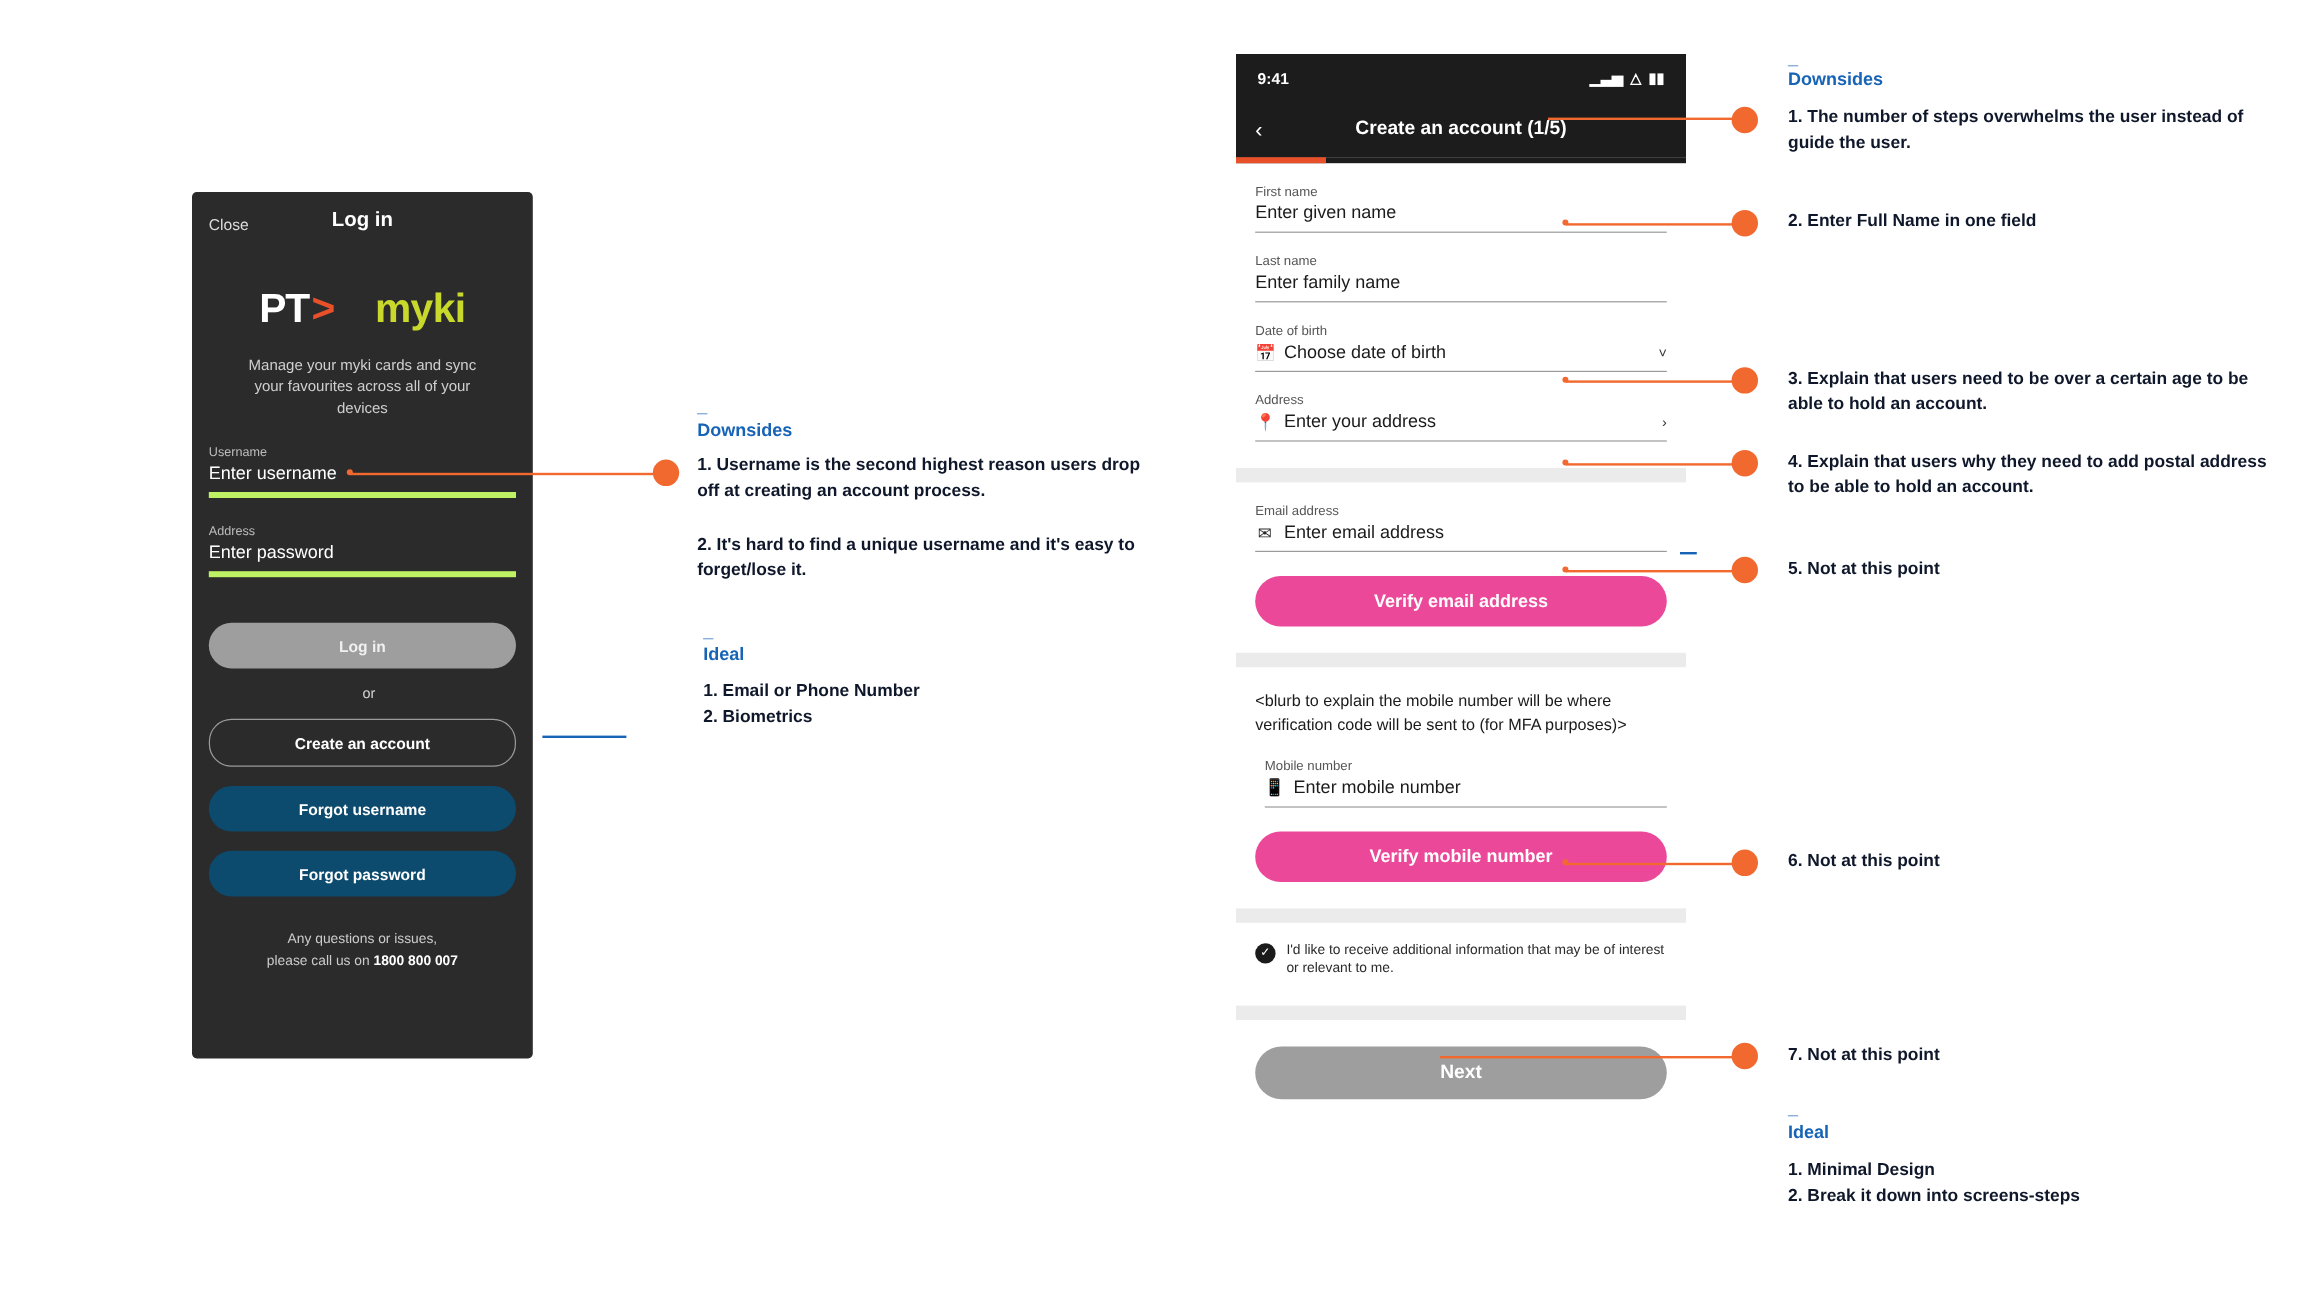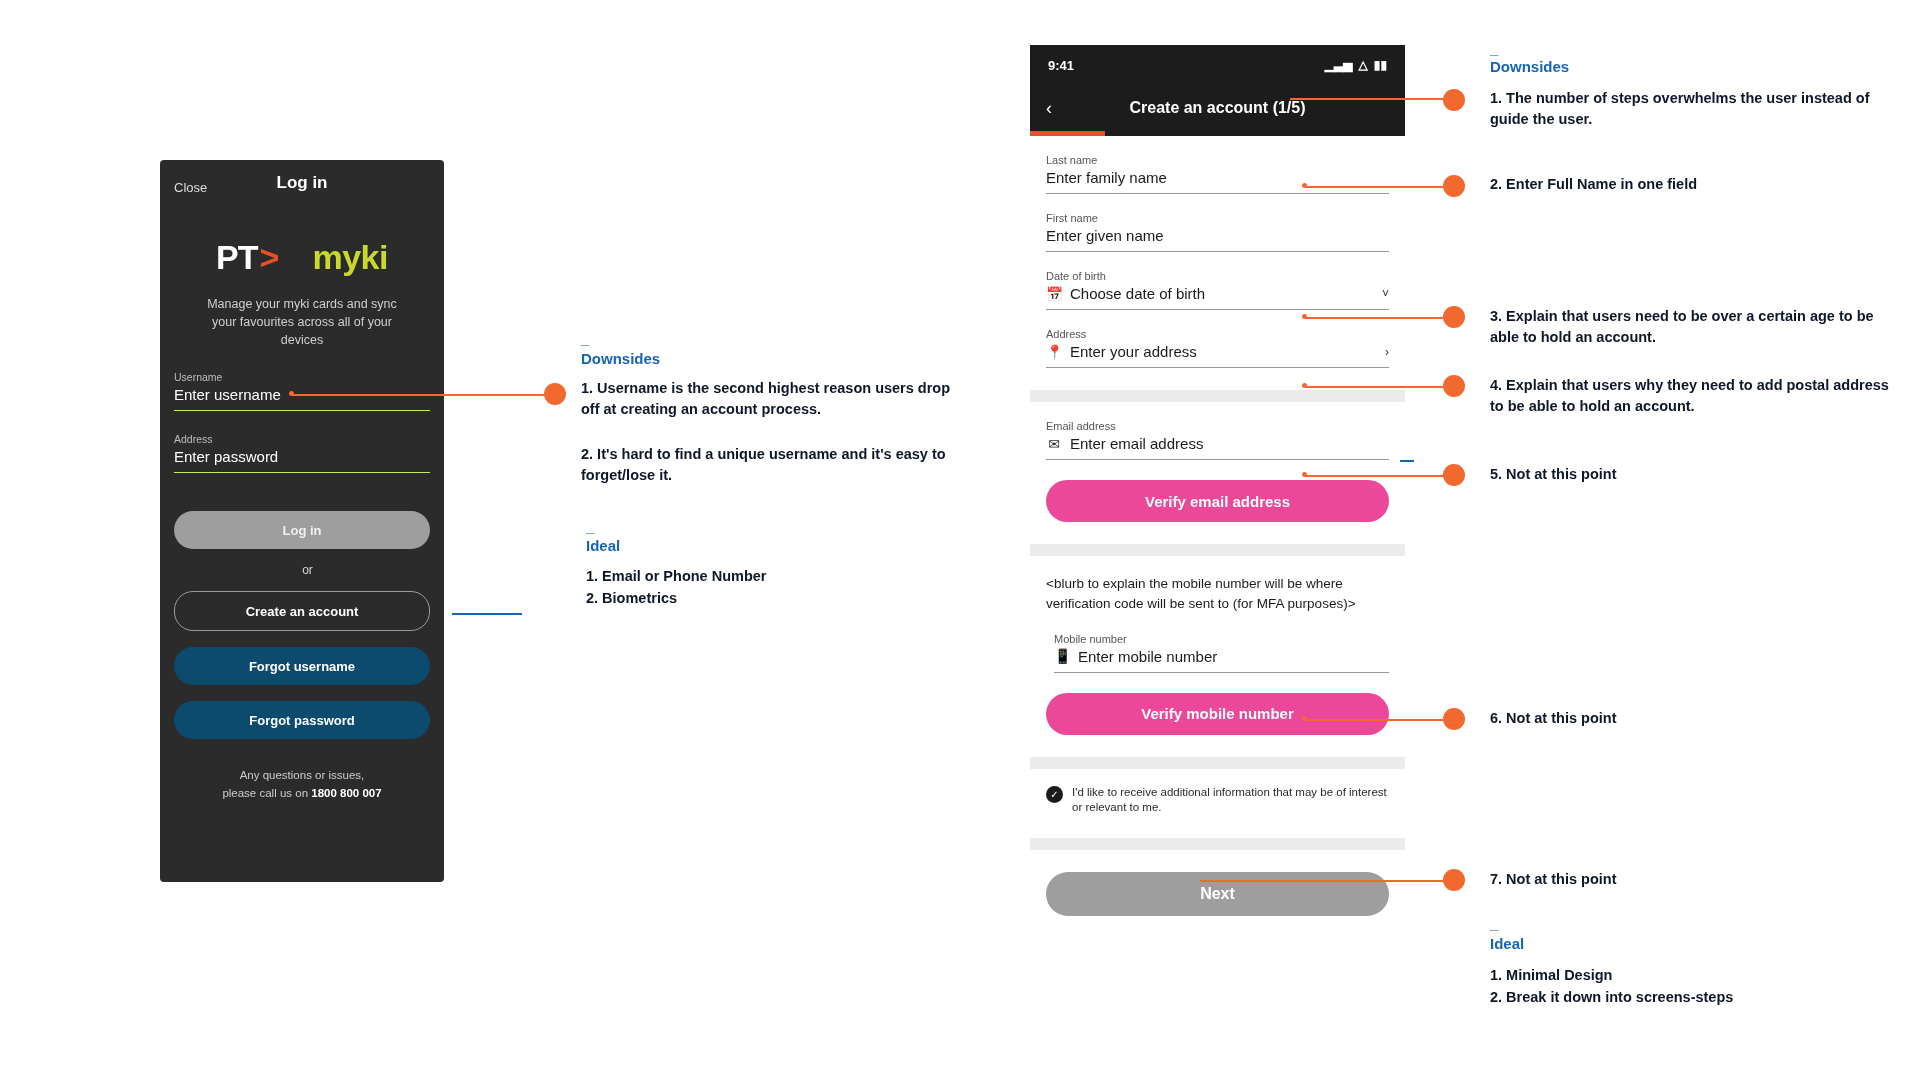--- a/index.html
+++ b/index.html
@@ -88,21 +88,21 @@
   }
   .fld-label {
     color: #bdbdbd;
     font-size: 10.5px;
     margin-bottom: 3px;
   }
   .fld-value {
     color: #ffffff;
     font-size: 15px;
     padding-bottom: 7px;
-    border-bottom: 1px solid #bef264;
+    border-bottom: 5px solid #bef264;
   }
   .btn {
     margin: 0 14px;
     height: 38px;
     border-radius: 19px;
     display: flex;
     align-items: center;
     justify-content: center;
     font-size: 13px;
     font-weight: bold;
@@ -338,30 +338,30 @@
     <div class="nav-bar">
       <span class="nav-back">‹</span>
       <span class="nav-title">Create an account (1/5)</span>
     </div>
     <div class="progress-track">
       <div class="progress-fill" style="width: 20%;"></div>
     </div>
 
     <div class="form-area">
       <div class="f-group">
+        <div class="f-label">First name</div>
+        <div class="f-input">
+          <span>Enter given name</span>
+        </div>
+      </div>
+
+      <div class="f-group">
         <div class="f-label">Last name</div>
         <div class="f-input">
           <span>Enter family name</span>
-        </div>
-      </div>
-
-      <div class="f-group">
-        <div class="f-label">First name</div>
-        <div class="f-input">
-          <span>Enter given name</span>
         </div>
       </div>
 
       <div class="f-group">
         <div class="f-label">Date of birth</div>
         <div class="f-input">
           <span class="f-icon">📅</span>
           <span>Choose date of birth</span>
           <span class="f-chev">˅</span>
         </div>

